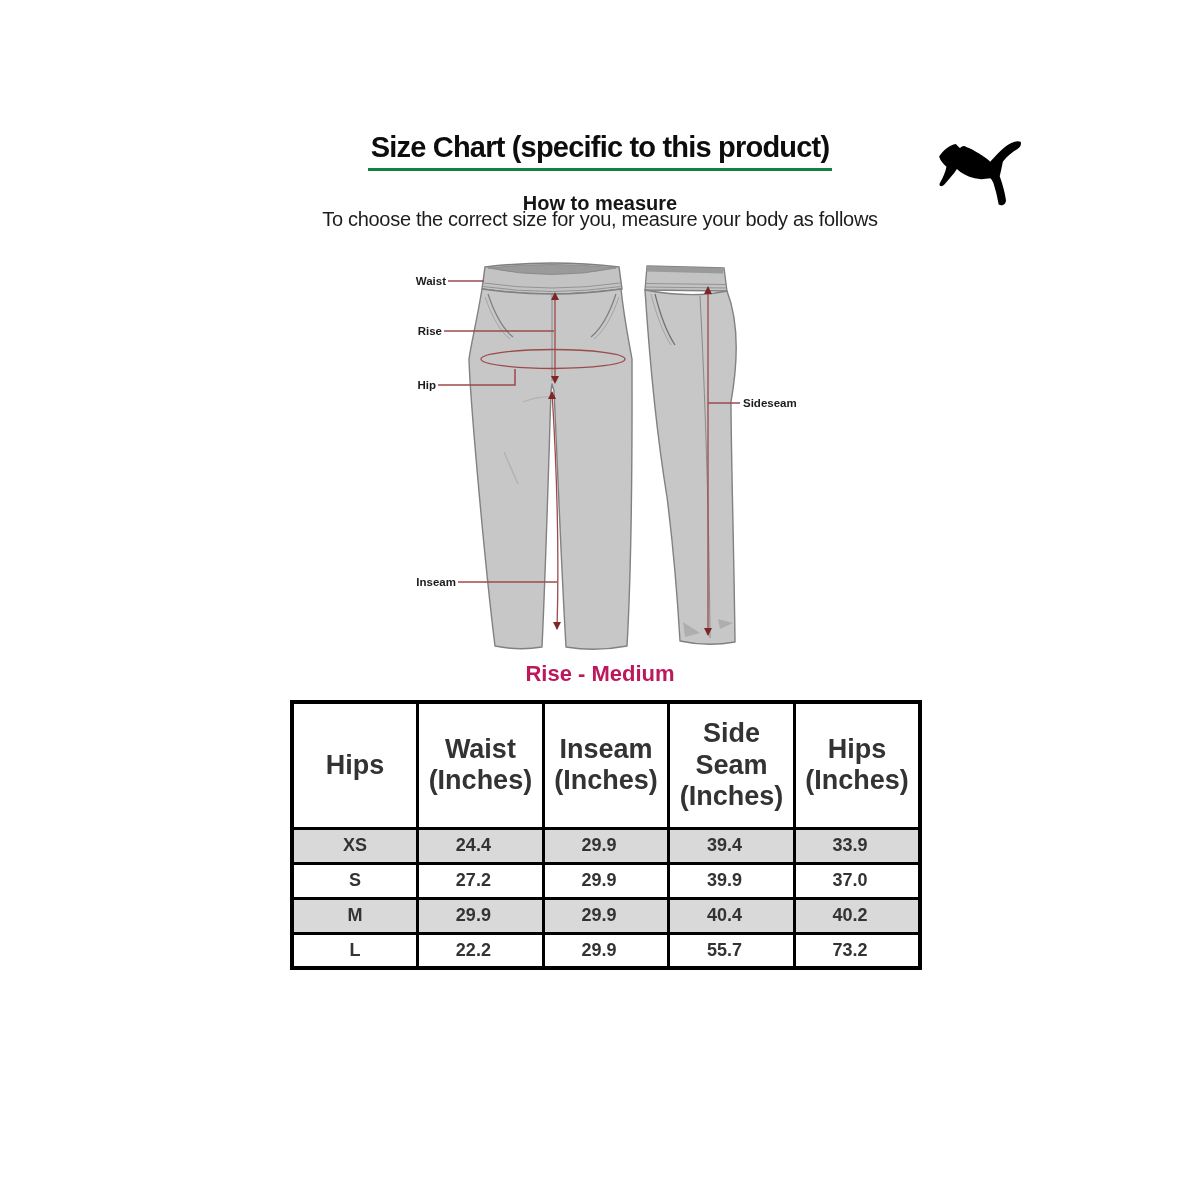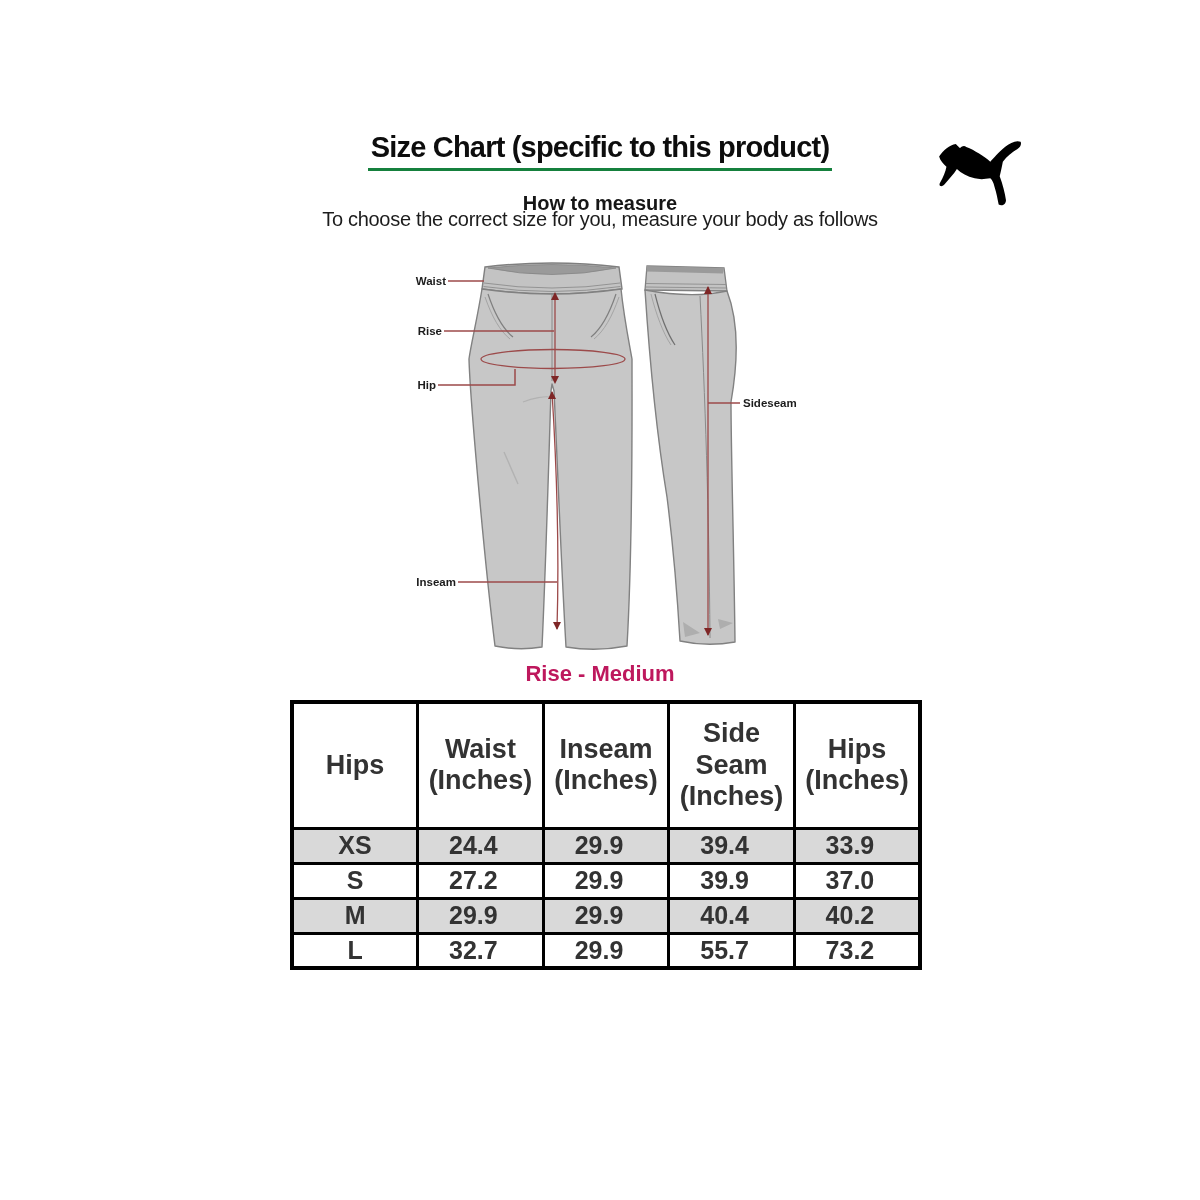--- a/index.html
+++ b/index.html
@@ -29,21 +29,21 @@
     border-collapse:collapse; table-layout:fixed;
     border:4px solid #000;
   }
   .size-table th, .size-table td { border:3px solid #000; }
   .size-table th {
     height:126px; font-size:27px; font-weight:700; line-height:1.16;
     color:#333; text-align:center; vertical-align:middle; white-space:pre-line;
     background:#fff;
   }
   .size-table td {
-    height:35px; font-size:25px; font-weight:700; color:#333;
+    height:35px; font-size:18px; font-weight:700; color:#333;
     vertical-align:middle; background:#fff;
   }
   .size-table td.size { text-align:center; }
   .size-table td.num { text-align:center; padding-right:14px; }
   .size-table tr.stripe td { background:var(--stripe, #d9d9d9); }
 </style>
 </head>
 <body>
 
 <div class="center-line page-title-wrap">
@@ -196,19 +196,19 @@
       </tr>
       <tr class="stripe">
         <td class="size">M</td>
         <td class="num">29.9</td>
         <td class="num">29.9</td>
         <td class="num">40.4</td>
         <td class="num">40.2</td>
       </tr>
       <tr>
         <td class="size">L</td>
-        <td class="num">32.7</td>
+        <td class="num">22.2</td>
         <td class="num">29.9</td>
         <td class="num">55.7</td>
         <td class="num">73.2</td>
       </tr>
     </tbody>
 </table>
 
 </body></html>

